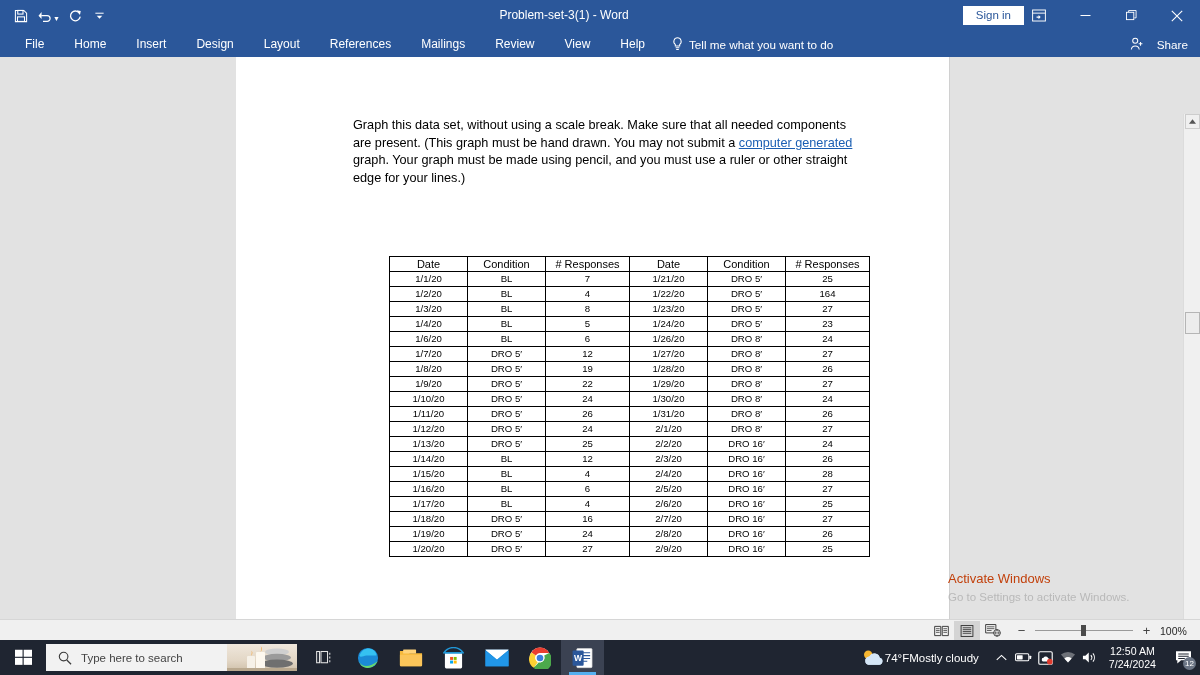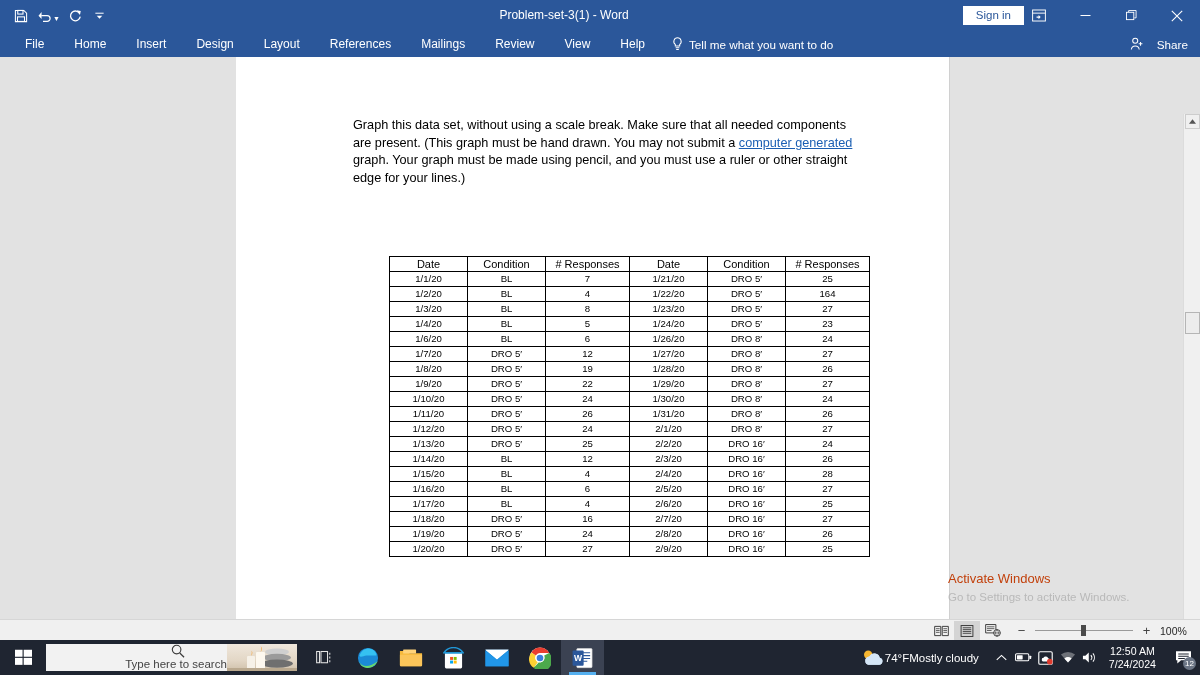--- a/index.html
+++ b/index.html
@@ -145,21 +145,20 @@
   
   .taskbar {
     position: absolute; left: 0; top: 640px; width: 1200px; height: 35px;
     background: #1f2531;
   }
   .startbtn { position: absolute; left: 0; top: 0; width: 46px; height: 35px; display: flex; align-items: center; justify-content: center; }
   .searchbox {
     position: absolute; left: 46px; top: 4px; width: 251px; height: 27px;
     background: #f2f2f2; display: flex; align-items: center; overflow: hidden;
     position: absolute;
-    flex-direction: column;
   }
   .search-ic { margin-left: 12px; display: flex; }
   .search-txt { font-size: 11.5px; color: #444; margin-left: 9px; }
   .search-deco {
     position: absolute; right: 0; top: 0; width: 70px; height: 27px;
     background: linear-gradient(180deg,#efe7dc 0%,#e3d7c6 60%,#cfc0aa 100%);
   }
   .tb-icons { position: absolute; left: 303px; top: 0; height: 35px; display: flex; align-items: center; }
   .tb-item {
     width: 43px; height: 35px; display: flex; align-items: center; justify-content: center;

